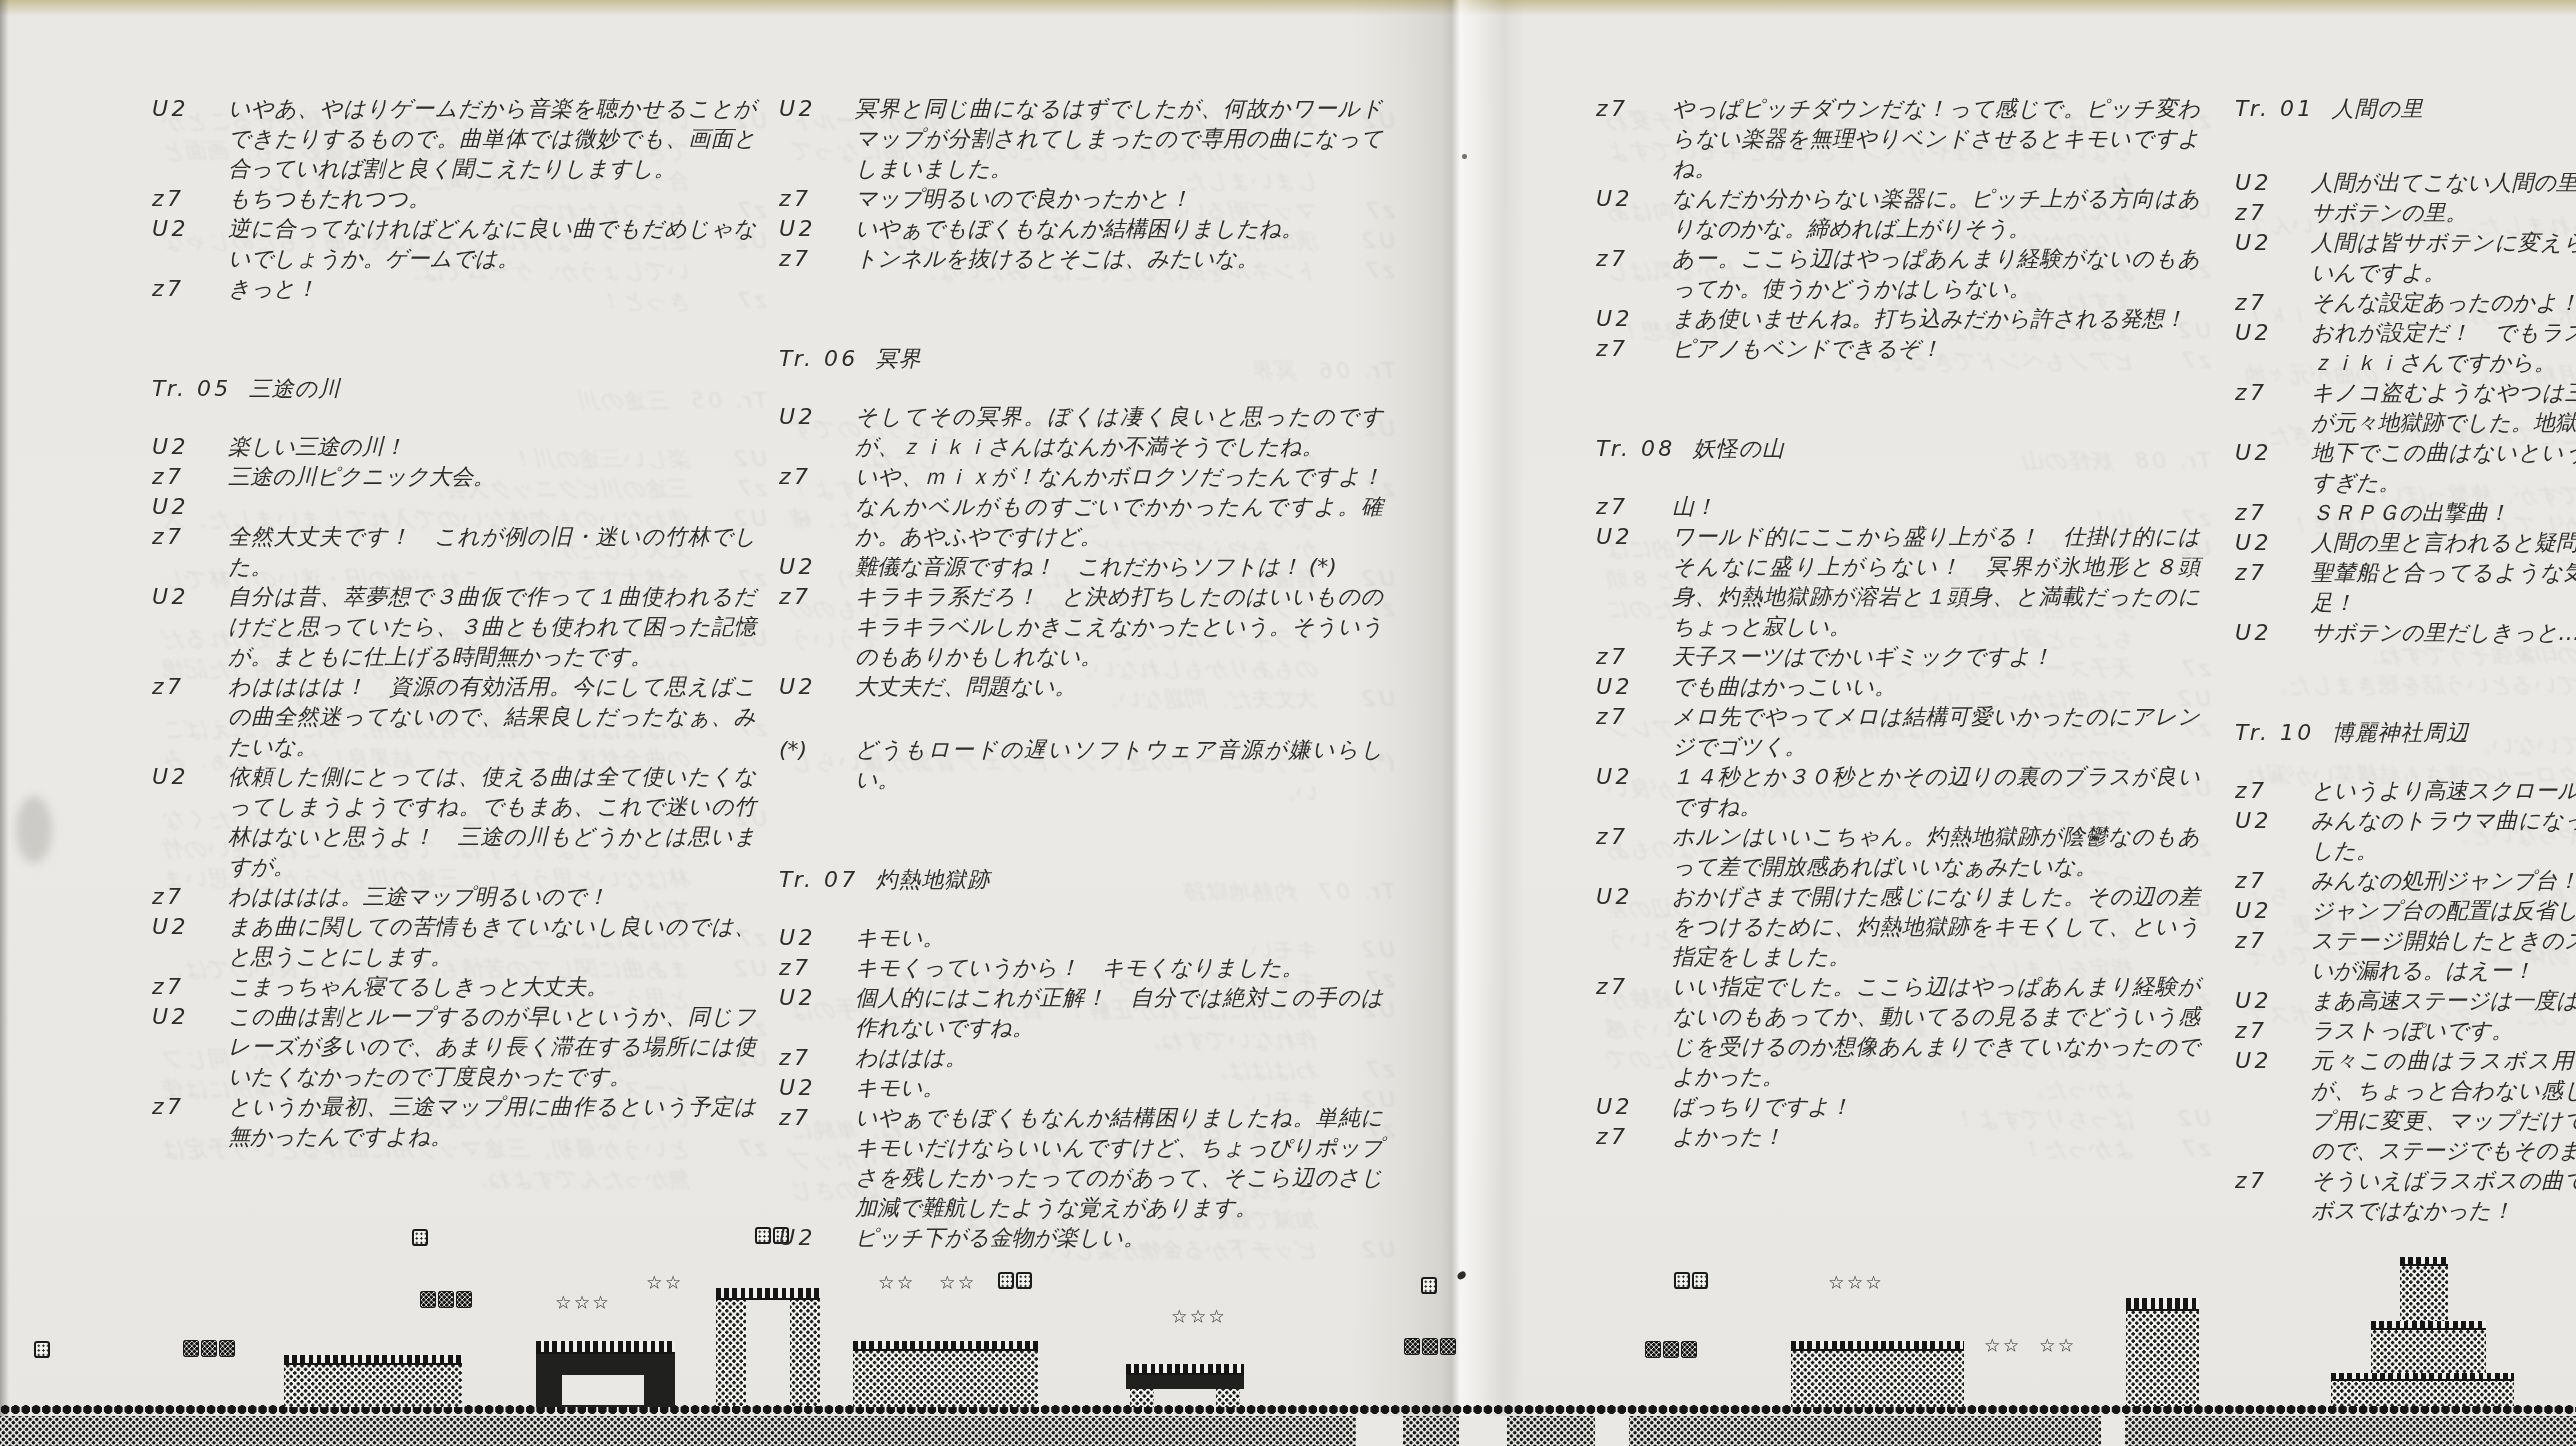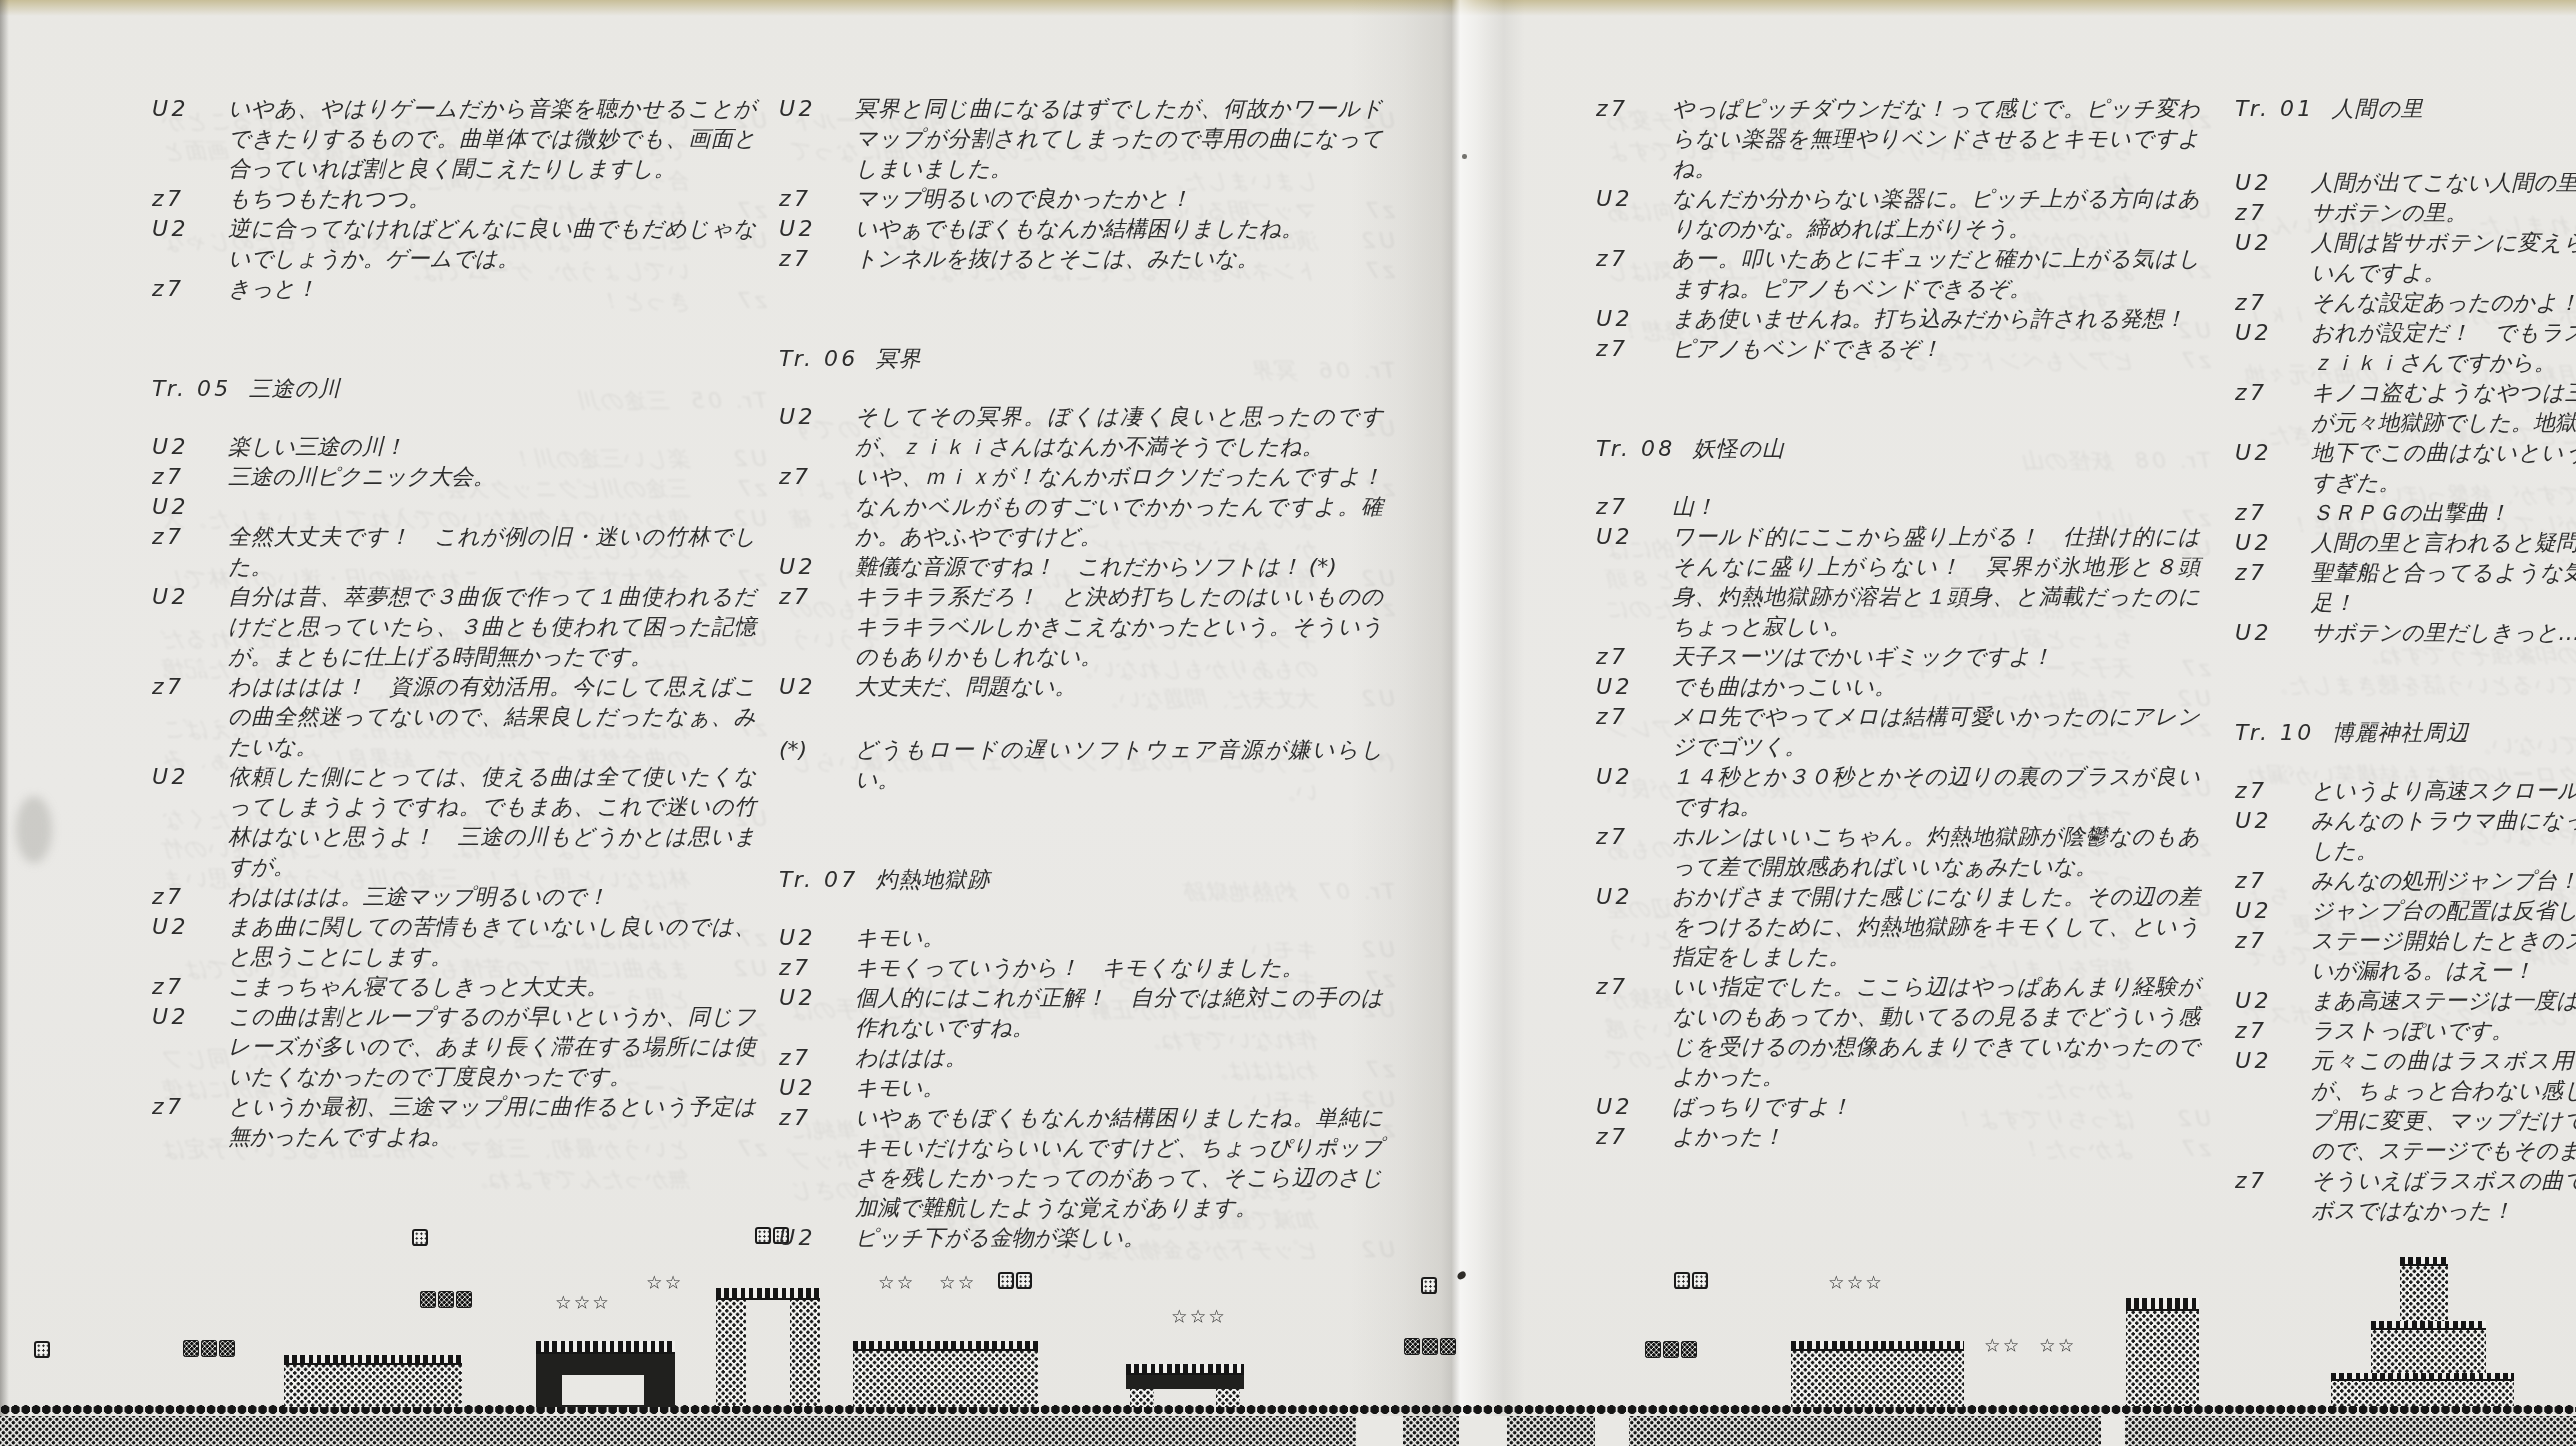--- a/index.html
+++ b/index.html
@@ -424,21 +424,21 @@
       <div class="entry">
         <span class="spk">z7</span>
         <span class="txt">やっぱピッチダウンだな！って感じで。ピッチ変わらない楽器を無理やりベンドさせるとキモいですよね。</span>
       </div>
       <div class="entry">
         <span class="spk">U2</span>
         <span class="txt">なんだか分からない楽器に。ピッチ上がる方向はありなのかな。締めれば上がりそう。</span>
       </div>
       <div class="entry">
         <span class="spk">z7</span>
-        <span class="txt">あー。叩いたあとにギュッだと確かに上がる気はしますね。ピアノもベンドできるぞ。</span>
+        <span class="txt">あー。ここら辺はやっぱあんまり経験がないのもあってか。使うかどうかはしらない。</span>
       </div>
       <div class="entry">
         <span class="spk">U2</span>
         <span class="txt">まあ使いませんね。打ち込みだから許される発想！</span>
       </div>
       <div class="entry">
         <span class="spk">z7</span>
         <span class="txt">ピアノもベンドできるぞ！</span>
       </div>
       <div class="entry-header"><span class="num">Tr. 08</span><span class="ttl">妖怪の山</span></div>

